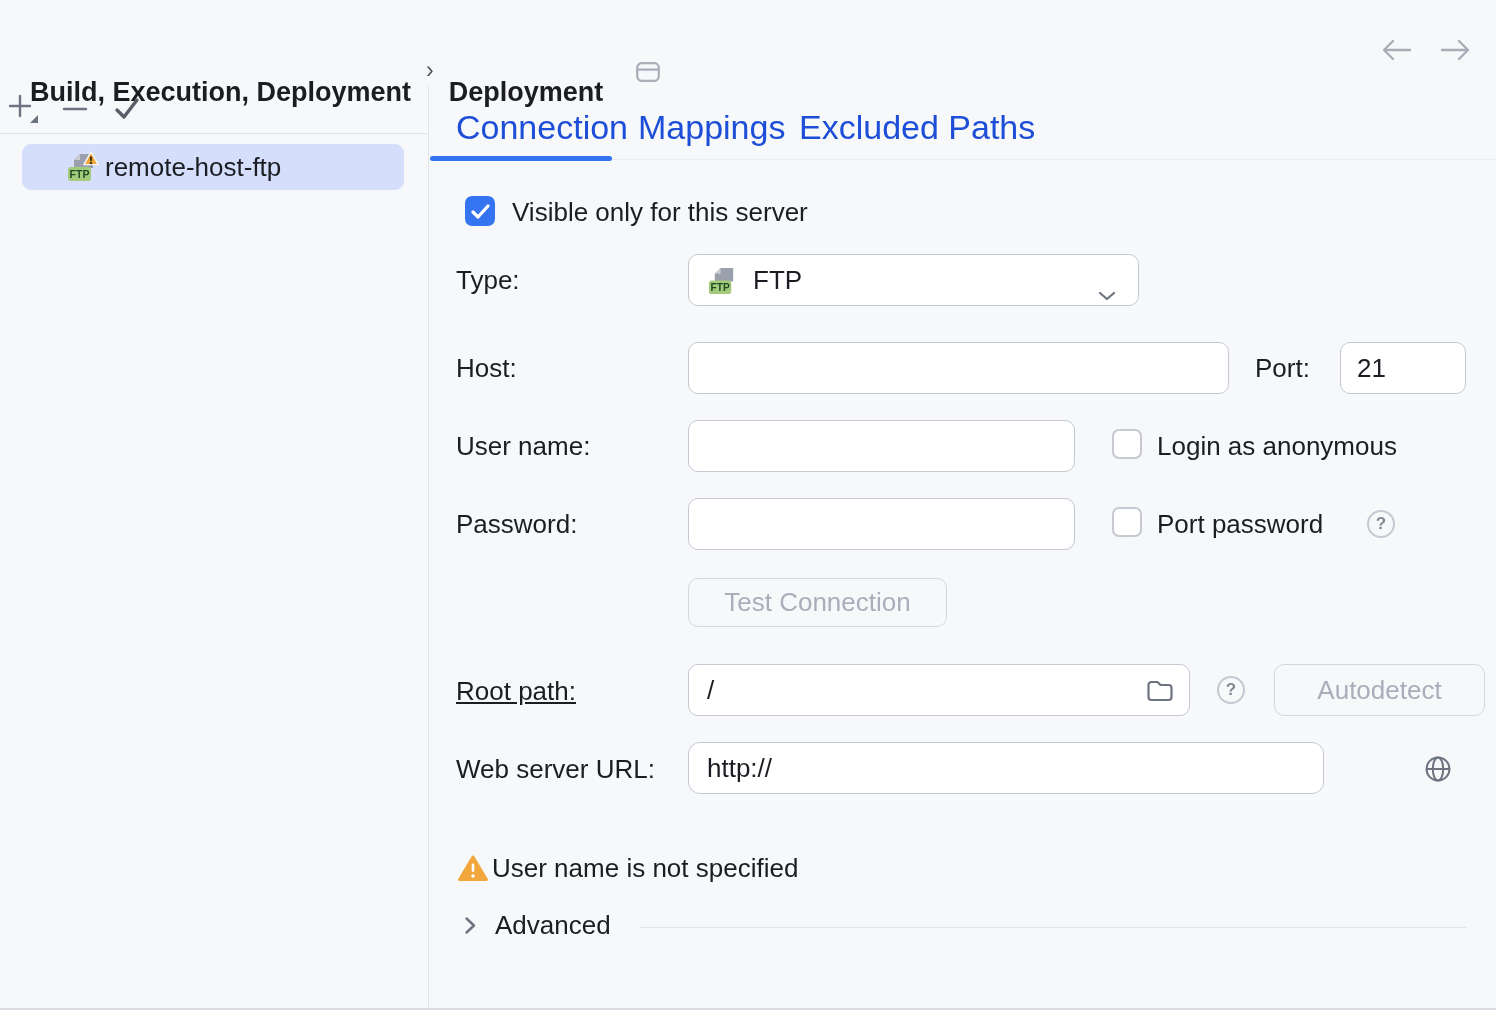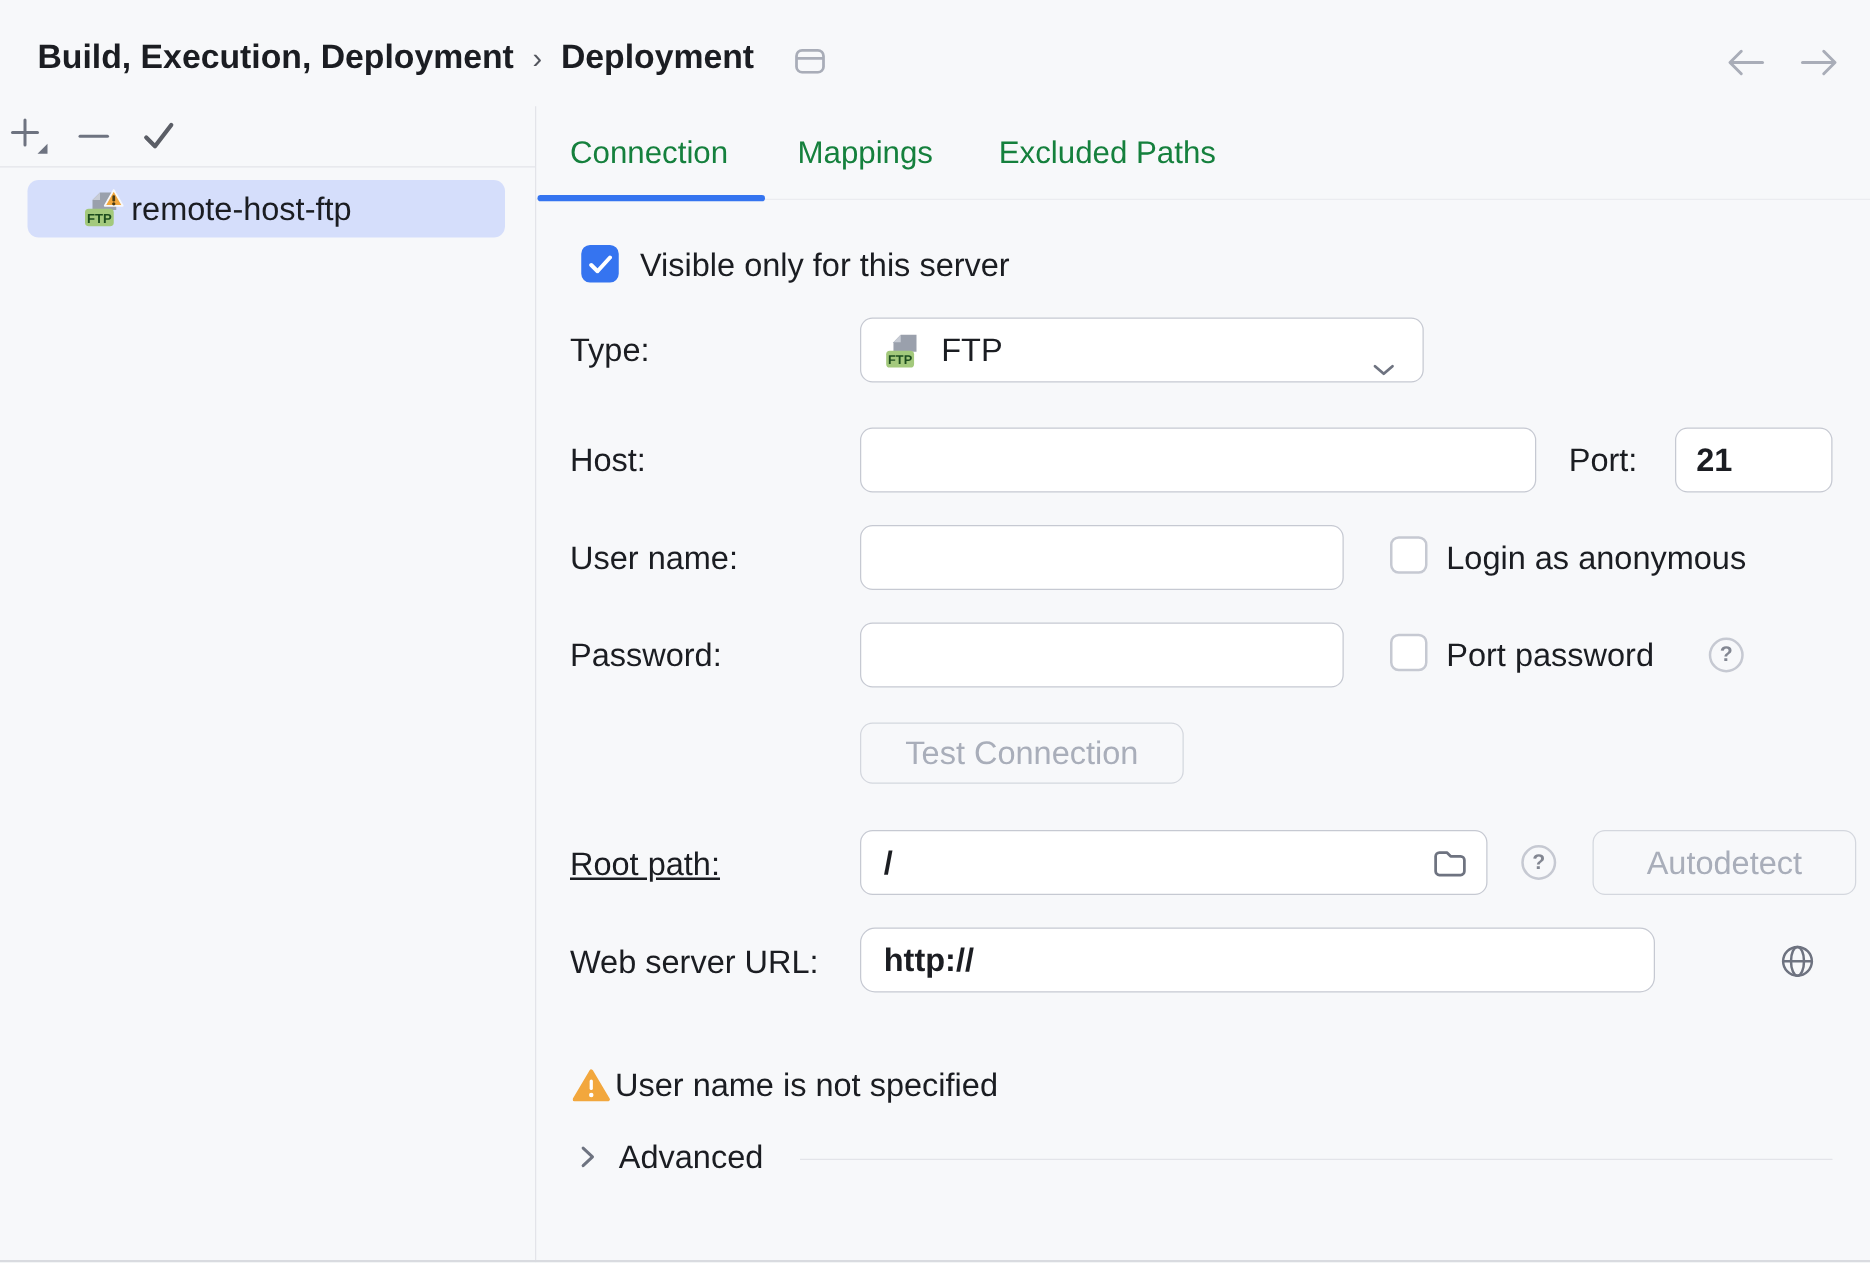--- a/index.html
+++ b/index.html
@@ -6,44 +6,44 @@
   html,body { background:#f7f8fa; }
   .app {
     position:relative; width:1496px; height:1010px;
     background:#f7f8fa; overflow:hidden;
     font-family:"Liberation Sans","DejaVu Sans",sans-serif;
     color:#1b1d22;
   }
   
   .breadcrumb { position:absolute; left:30px; top:30px; display:flex; align-items:center; gap:15px;
                 font-size:27px; font-weight:700; }
-  .crumb { white-space:nowrap; }
+  .crumb { white-space:nowrap;margin-top:47px; }
   .crumb-sep { font-weight:400; font-size:23px; color:#53565e; padding-top:2px; }
   .header-window-icon { display:inline-flex; margin-left:18px; padding-top:6px; }
   .nav-arrows { position:absolute; right:24px; top:36px; display:flex; gap:24px; }
   .nav-btn { width:34px; height:28px; display:flex; align-items:center; justify-content:center; }
   
   .sidebar-toolbar { position:absolute; left:6px; top:92px; display:flex; gap:18px; align-items:center; }
   .tool-btn { width:34px; height:34px; display:flex; align-items:center; justify-content:center; }
   .sidebar-sep { position:absolute; left:0; top:133px; width:428px; height:1px; background:#e3e4e9; }
   .v-divider { position:absolute; left:428px; top:85px; width:1px; height:925px; background:#e3e4e9; }
   .server-item { position:absolute; left:22px; top:144px; width:382px; height:46px;
                  background:#d5defb; border-radius:9px; display:flex; align-items:center; }
   .server-item .tree-indent { width:44px; }
   .server-item .label { font-size:26px; margin-left:5px; color:#1b1d22; }
   
-  .tab { position:absolute; top:108px; font-size:25px; color:#15803d; cursor:default; }
+  .tab { position:absolute; top:108px; font-size:34px; color:#1d4ed8; cursor:default; }
   .tab-underline { position:absolute; left:430px; top:156px; width:182px; height:5px;
                    background:#3574f0; border-radius:3px; }
   .tab-baseline { position:absolute; left:429px; top:159px; width:1067px; height:1px; background:#ebecf0; }
   
   .field-label { position:absolute; font-size:26px; line-height:32px; }
   .text-input { position:absolute; height:52px; background:#ffffff; border:1px solid #c6c9d2;
                 border-radius:10px; font-size:26px; color:#1b1d22; padding:0 18px;
-                font-family:"Liberation Sans","DejaVu Sans",sans-serif; outline:none;font-weight:bold; }
+                font-family:"Liberation Sans","DejaVu Sans",sans-serif; outline:none; }
   .select-box { position:absolute; left:688px; top:254px; width:451px; height:52px; background:#fff;
                 border:1px solid #c6c9d2; border-radius:10px; display:flex; align-items:center;
                 padding-left:18px; font-size:26px; }
   .select-box .value { margin-left:13px; }
   .select-chevron { position:absolute; right:22px; top:22px; }
   .checkbox { position:absolute; width:30px; height:30px; border-radius:7px; background:#ffffff;
               border:2px solid #c6c9d2; }
   .checkbox.checked { background:#3574f0; border-color:#3574f0; display:flex;
                       align-items:center; justify-content:center; }
   .cb-label { position:absolute; font-size:26px; line-height:32px; }

